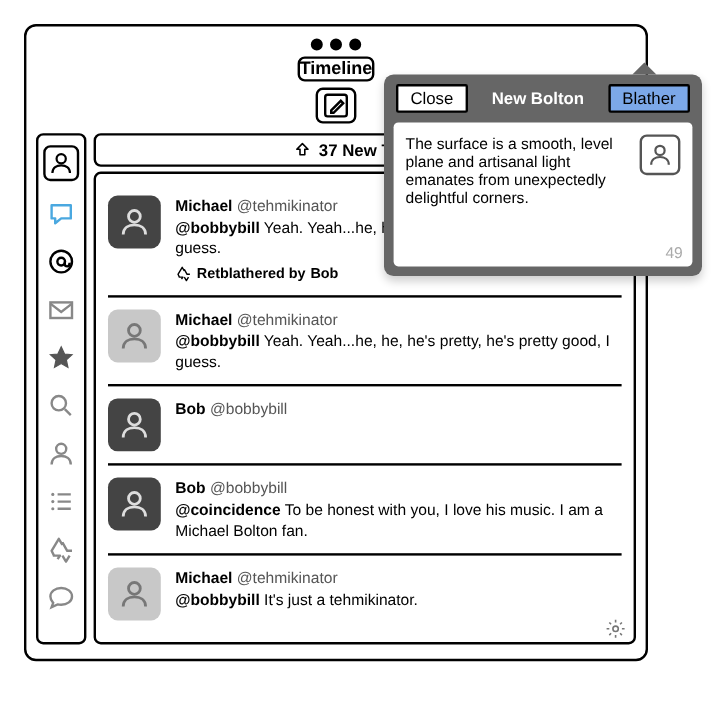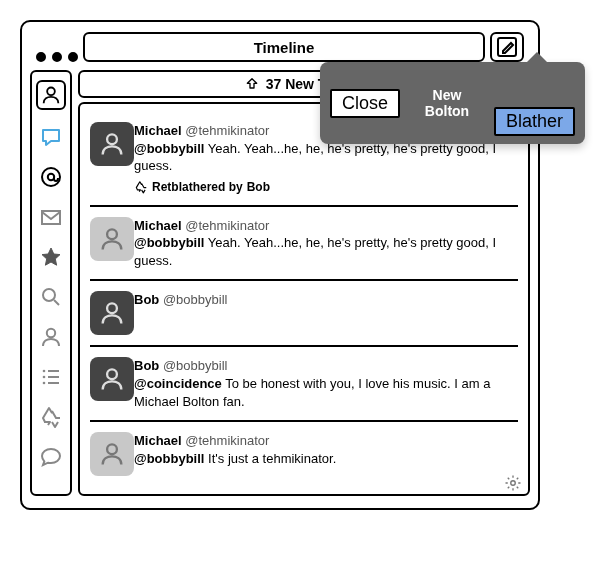--- a/index.html
+++ b/index.html
@@ -14,23 +14,24 @@
   .window {
     width: 520px;
     border: 2.5px solid #000;
     border-radius: 10px;
     padding: 6px 8px 12px 8px;
     background: #fff;
     position: relative;
   }
   .titlebar {
     display:flex;
-    align-items:flex-end;
+    align-items:center;
     gap:5px;
     padding:4px 6px 8px 6px;
+    flex-direction:column;
   }
   .traffic { display:flex; gap:6px; }
   .traffic span {
     width:10px;height:10px;border:2px solid #000;border-radius:50%;background:#000;
   }
   .title-box {
     flex:1;
     border:2px solid #000;
     border-radius:6px;
     display:flex;align-items:center;justify-content:center;
@@ -71,21 +72,21 @@
   }
   .feed {
     border:2px solid #000;border-radius:6px;
     flex:1;
     padding:8px 10px;
     display:flex;flex-direction:column;
     height:480px;
     overflow:hidden;
   }
   .tweet {
-    display:flex;gap:0;padding:10px 0 10px 0;
+    display:flex;gap:12px;padding:10px 0 10px 0;
     border-bottom:2px solid #000;
   }
   .tweet:last-child{border-bottom:none;}
   .avatar {
     width:44px;height:44px;border-radius:8px;
     display:flex;align-items:center;justify-content:center;
     flex-shrink:0;
   }
   .avatar.dark{ background:#444;color:#ddd;}
   .avatar.light{ background:#c8c8c8;color:#777;}
@@ -115,25 +116,25 @@
     border-left:10px solid transparent;
     border-right:10px solid transparent;
     border-bottom:10px solid #666;
   }
   .pop-header{
     display:flex;align-items:center;gap:10px;
     padding:8px 10px;
   }
   .pop-btn{
     border:2px solid #000;background:#fff;color:#000;
-    padding:2px 10px;font-size:18px;border-radius:2px;cursor:pointer;
+    padding:2px 10px;font-size:14px;border-radius:2px;cursor:pointer;
     font-family:inherit;
   }
   .pop-title{flex:1;text-align:center;font-weight:bold;font-size:14px;}
-  .pop-btn.primary{ background:#7ca8e8;color:#000;margin-top:37px;}
+  .pop-btn.primary{ background:#7ca8e8;color:#000;}
   .pop-body{
     background:#fff;color:#000;
     margin:0 8px 8px 8px;
     border-radius:4px;
     padding:10px;
     font-size:13px;
     display:flex;gap:8px;
     position:relative;
     min-height:120px;
   }
@@ -373,13 +374,22 @@
     </div>
   </div>
 </div>
 
 <div class="popover">
   <div class="pop-header">
     <button class="pop-btn">Close</button>
     <div class="pop-title">New Bolton</div>
     <button class="pop-btn primary">Blather</button>
   </div>
+  <div class="pop-body">
+    <div class="pop-text">The surface is a smooth, level plane and artisanal light emanates from unexpectedly delightful corners.</div>
+    <div class="pop-avatar">
+        <svg viewBox="0 0 24 24" width="22" height="22">
+          <use href="#ic-person"></use>
+        </svg>
+      </div>
+    <div class="pop-count">49</div>
+  </div>
 </div>
 
 </body></html>

